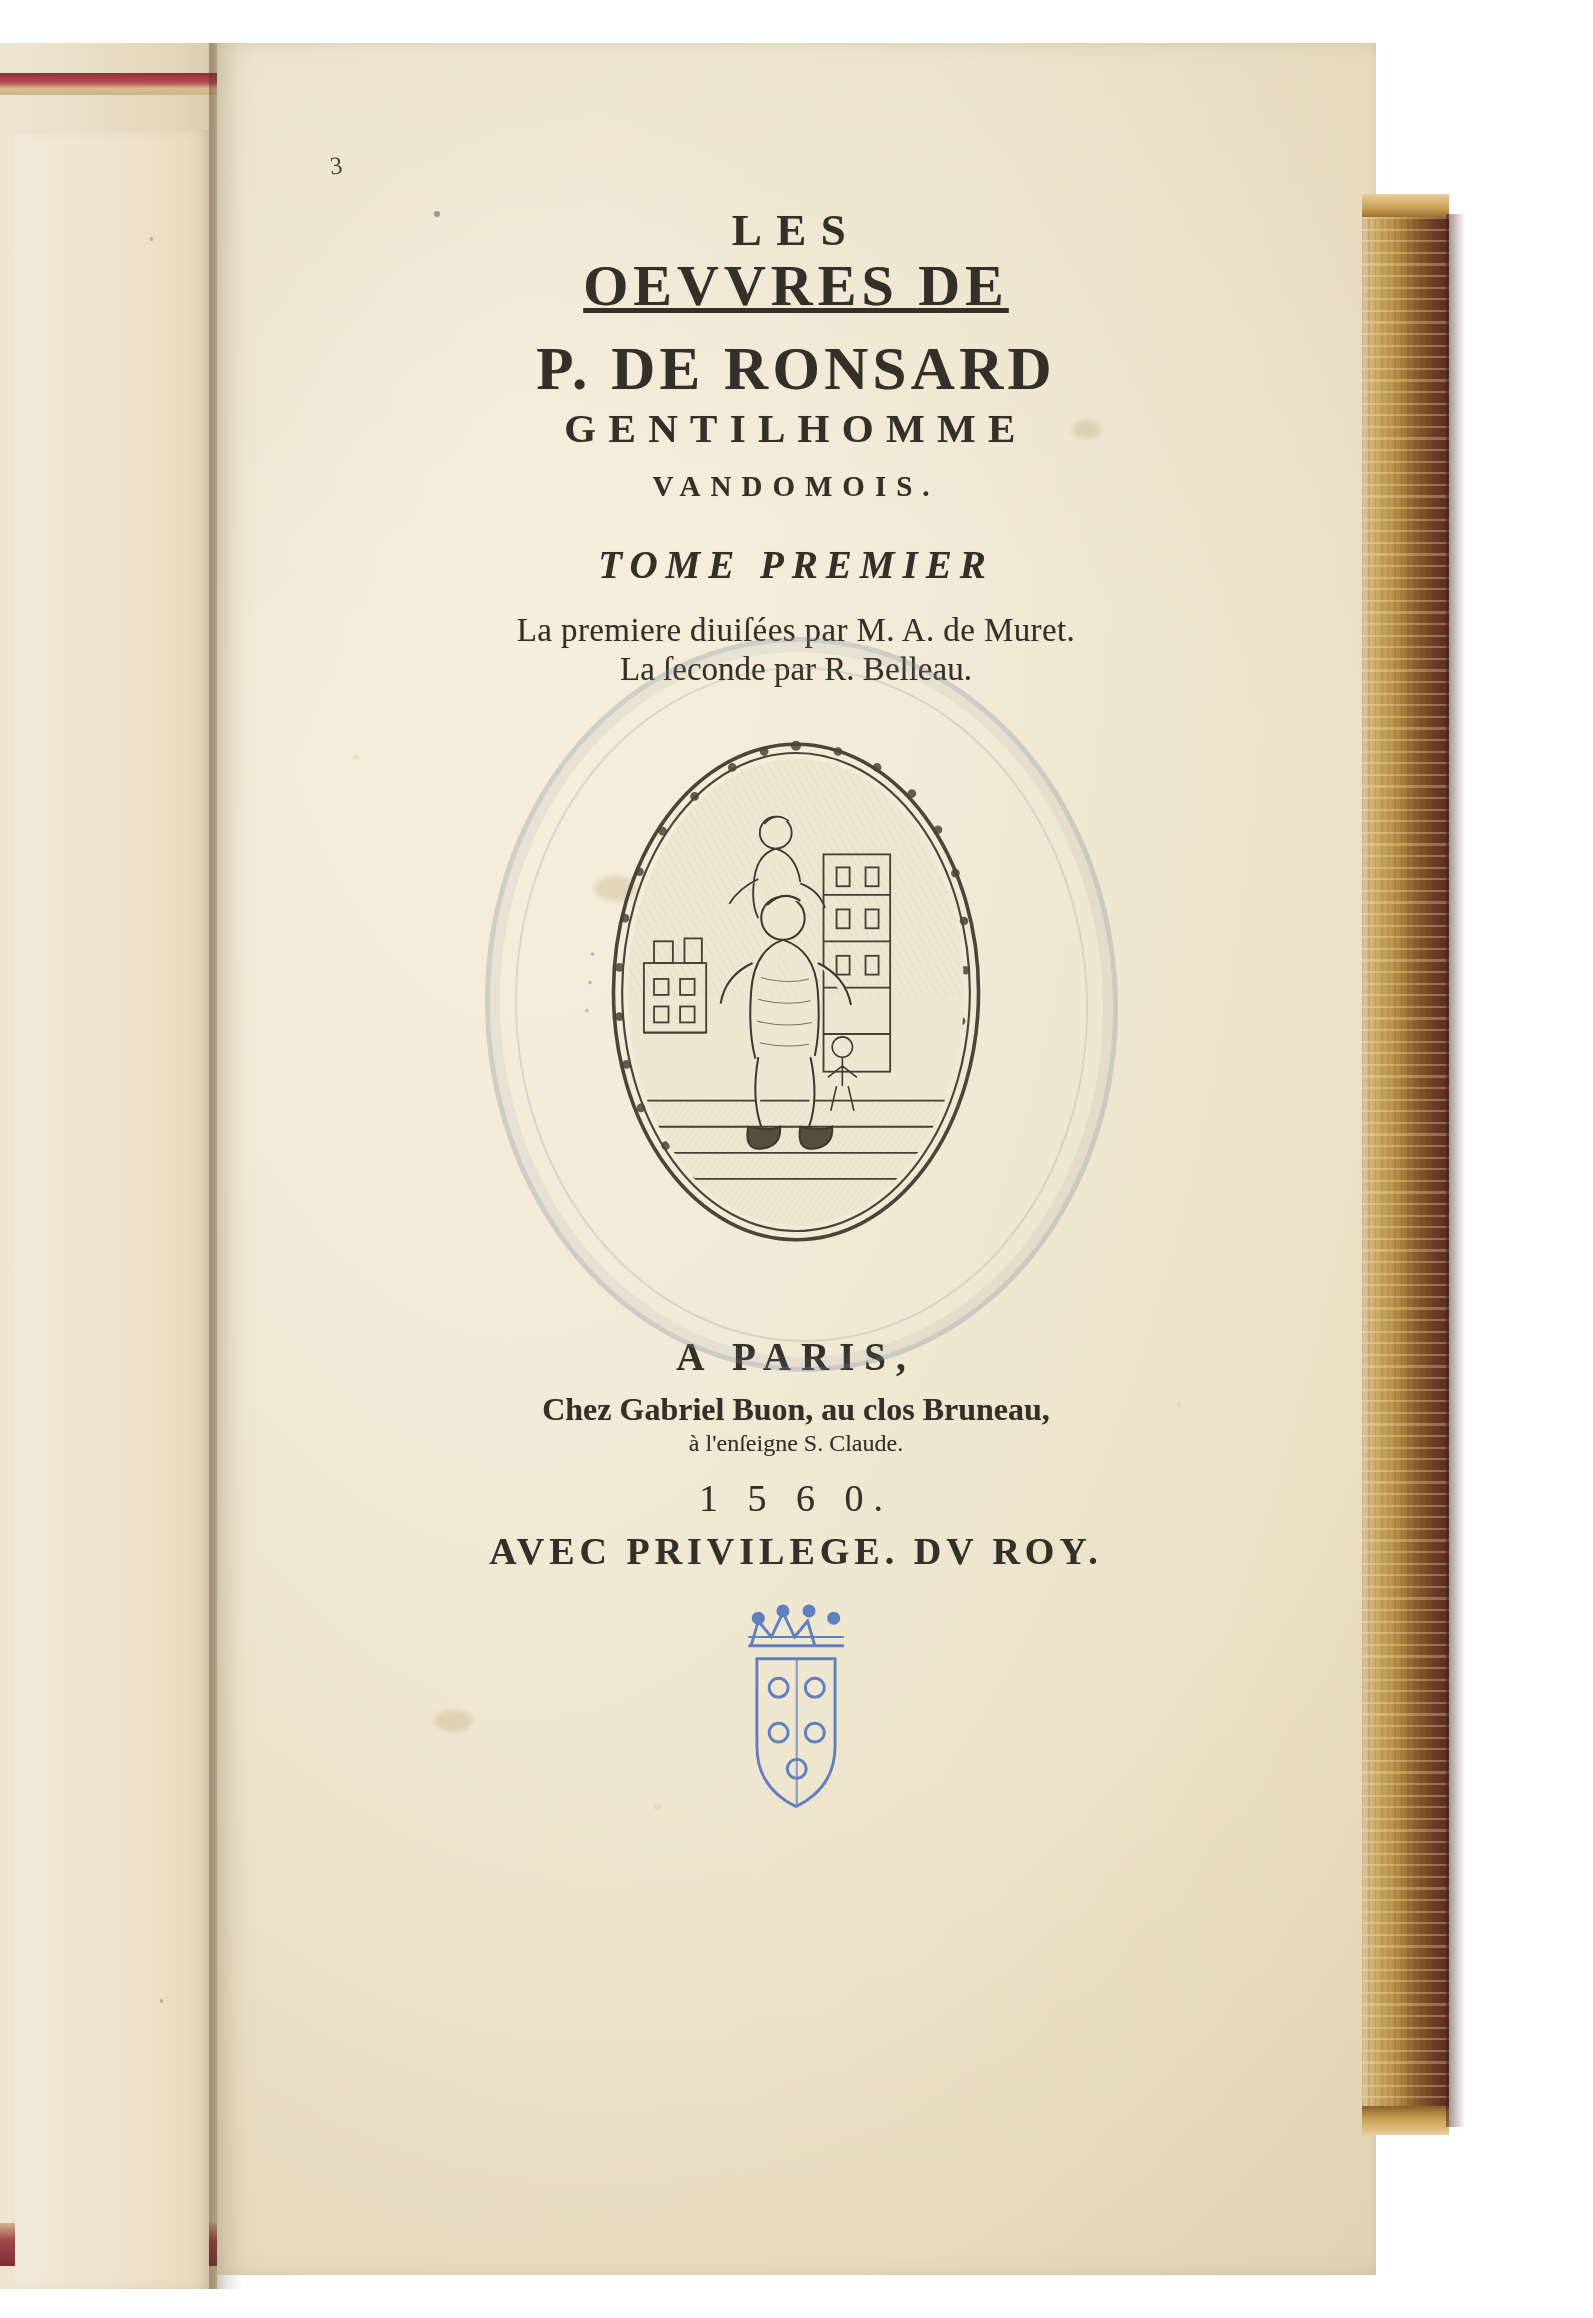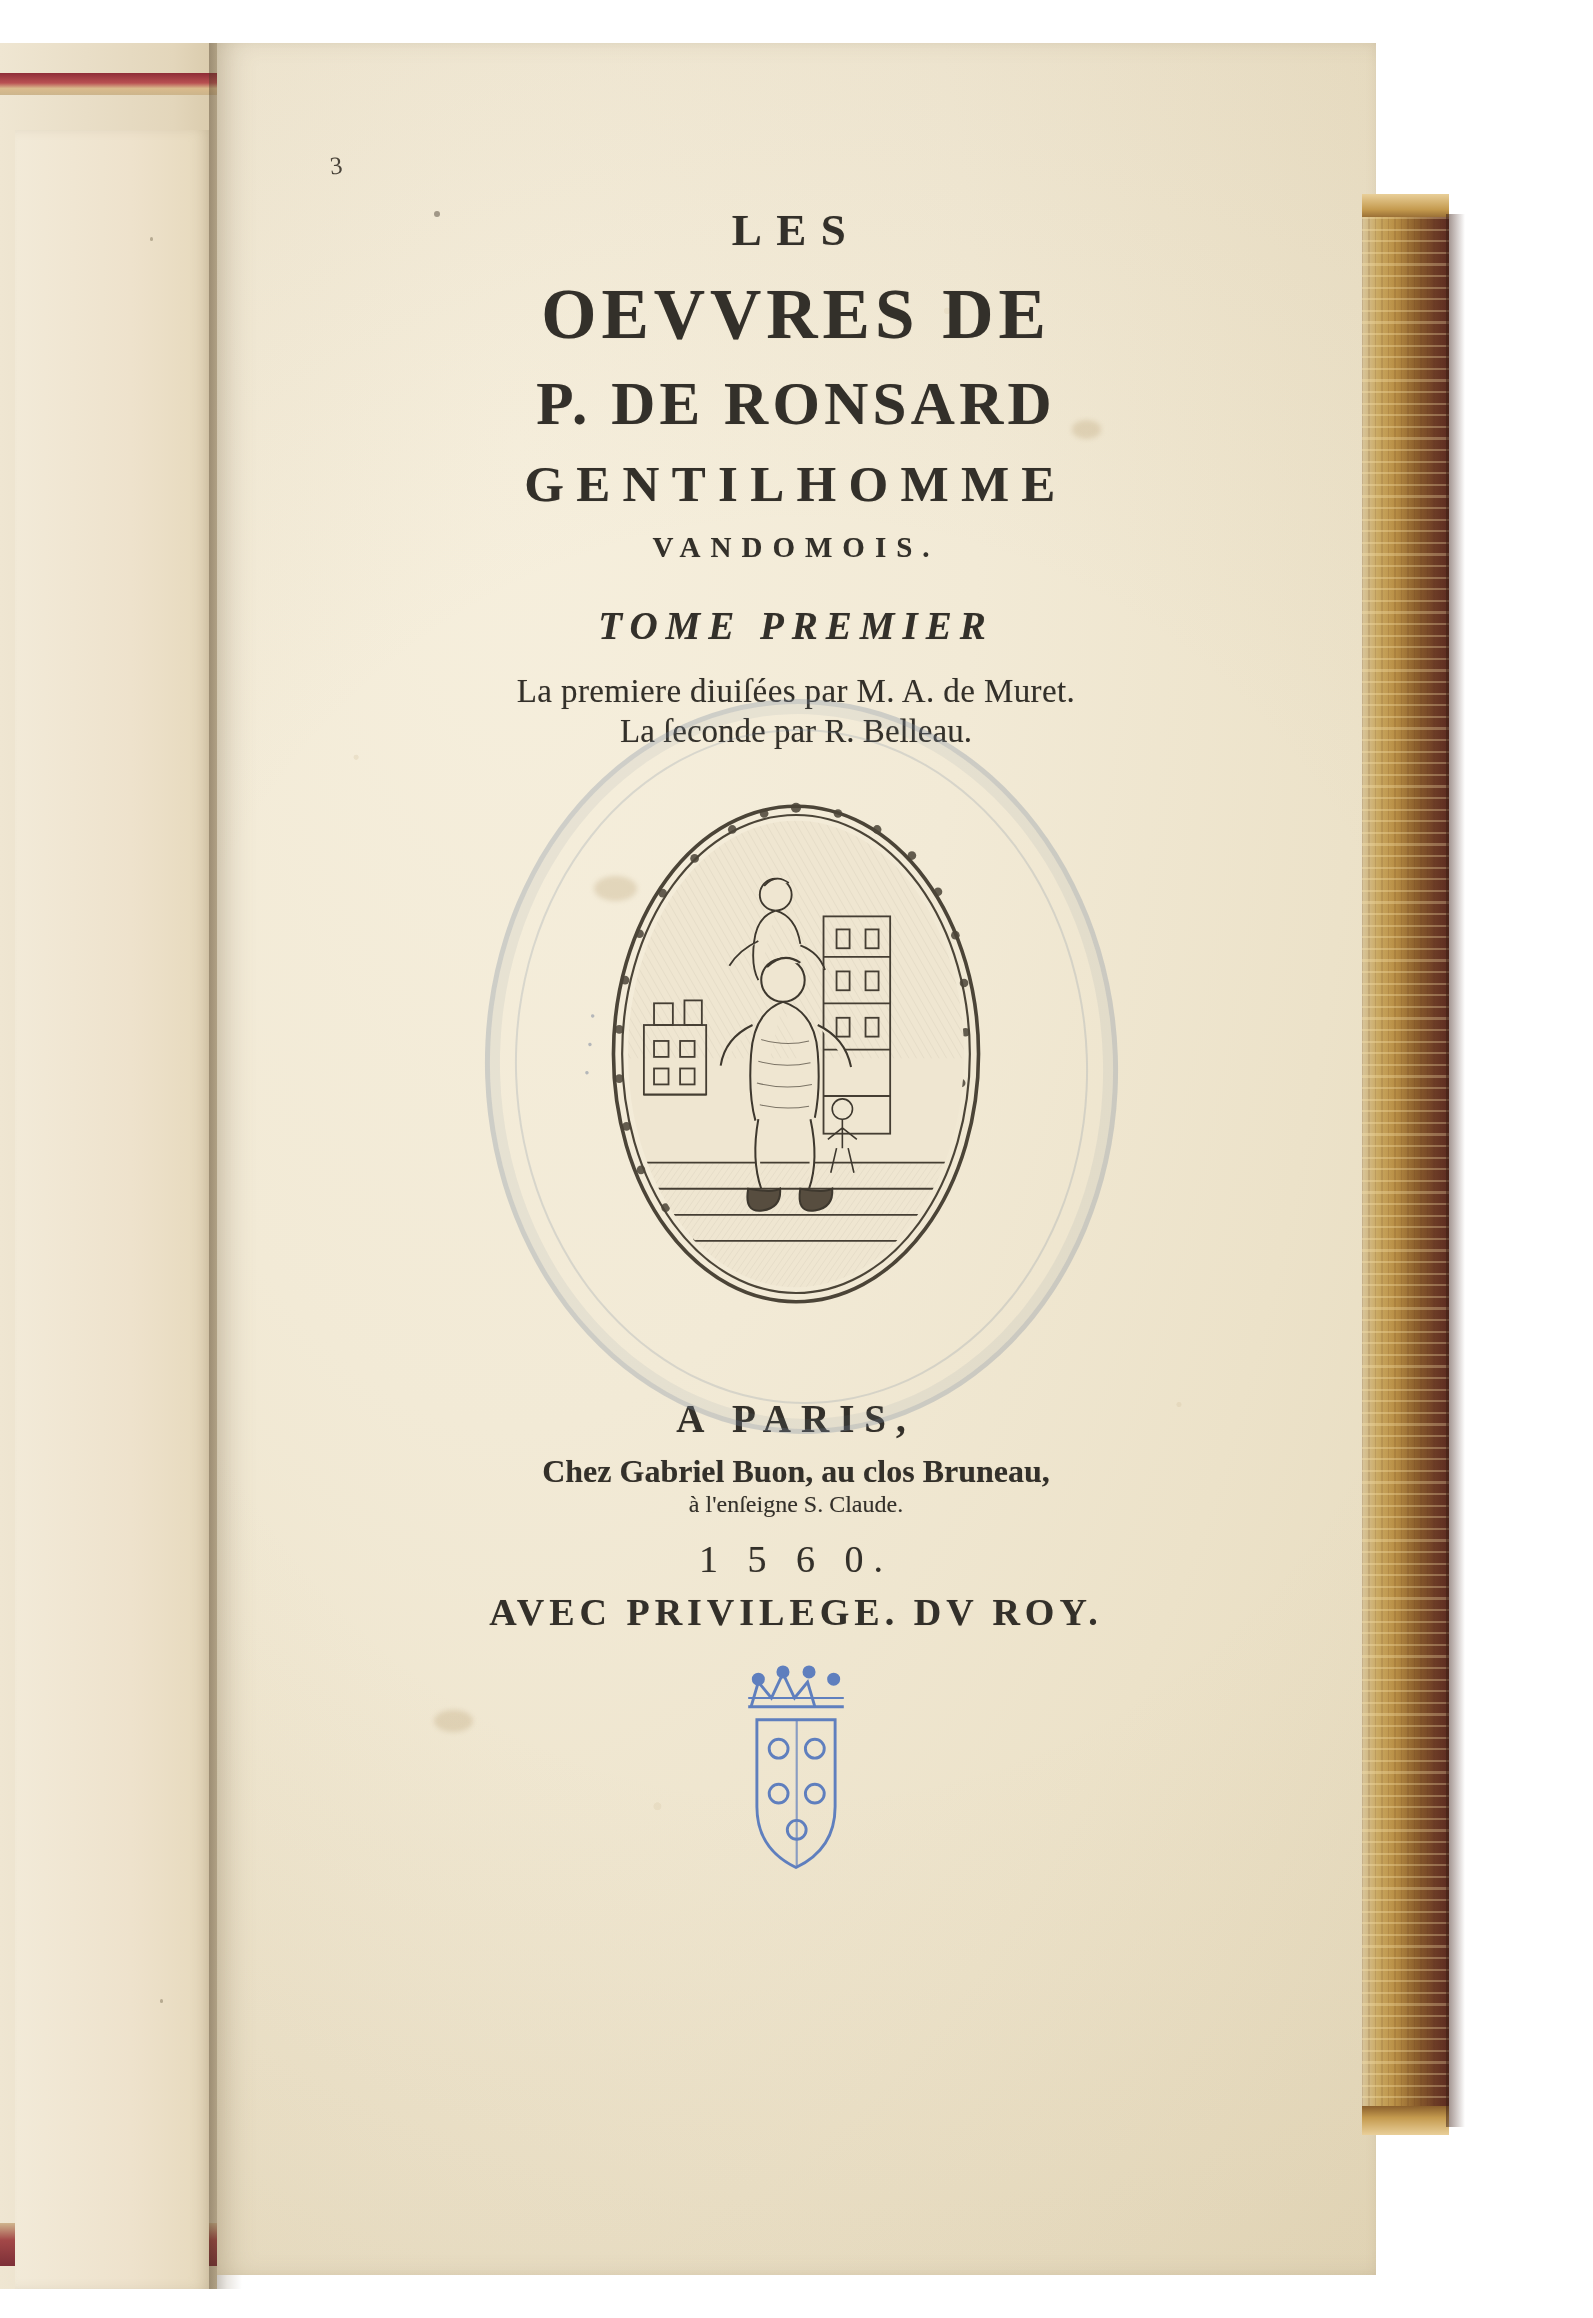--- a/index.html
+++ b/index.html
@@ -163,35 +163,34 @@
     text-shadow: 0 0 0.7px rgba(60,50,35,.35);
   }
   .line-les {
     margin-top: 161px;
     font-size: 45px;
     letter-spacing: 14.5px;
     font-weight: 700;
     font-family: "Liberation Serif", serif;
   }
   .line-oeuvres {
-    margin-top: 22px;
-    font-size: 71px;
+    font-size: 58px;
     letter-spacing: 5px;
     font-weight: 700;
     line-height: 1.02;
+    text-decoration: underline;
   }
   .line-ronsard {
     margin-top: 19px;
     font-size: 61px;
     letter-spacing: 4.3px;
     font-weight: 700;
   }
   .line-gentilhomme {
-    margin-top: 16px;
-    font-size: 51px;
+    font-size: 41px;
     letter-spacing: 12.3px;
     font-weight: 600;
   }
   .line-vandomois {
     margin-top: 17.4px;
     font-size: 29px;
     letter-spacing: 10px;
     font-weight: 600;
   }
   .line-tome {

